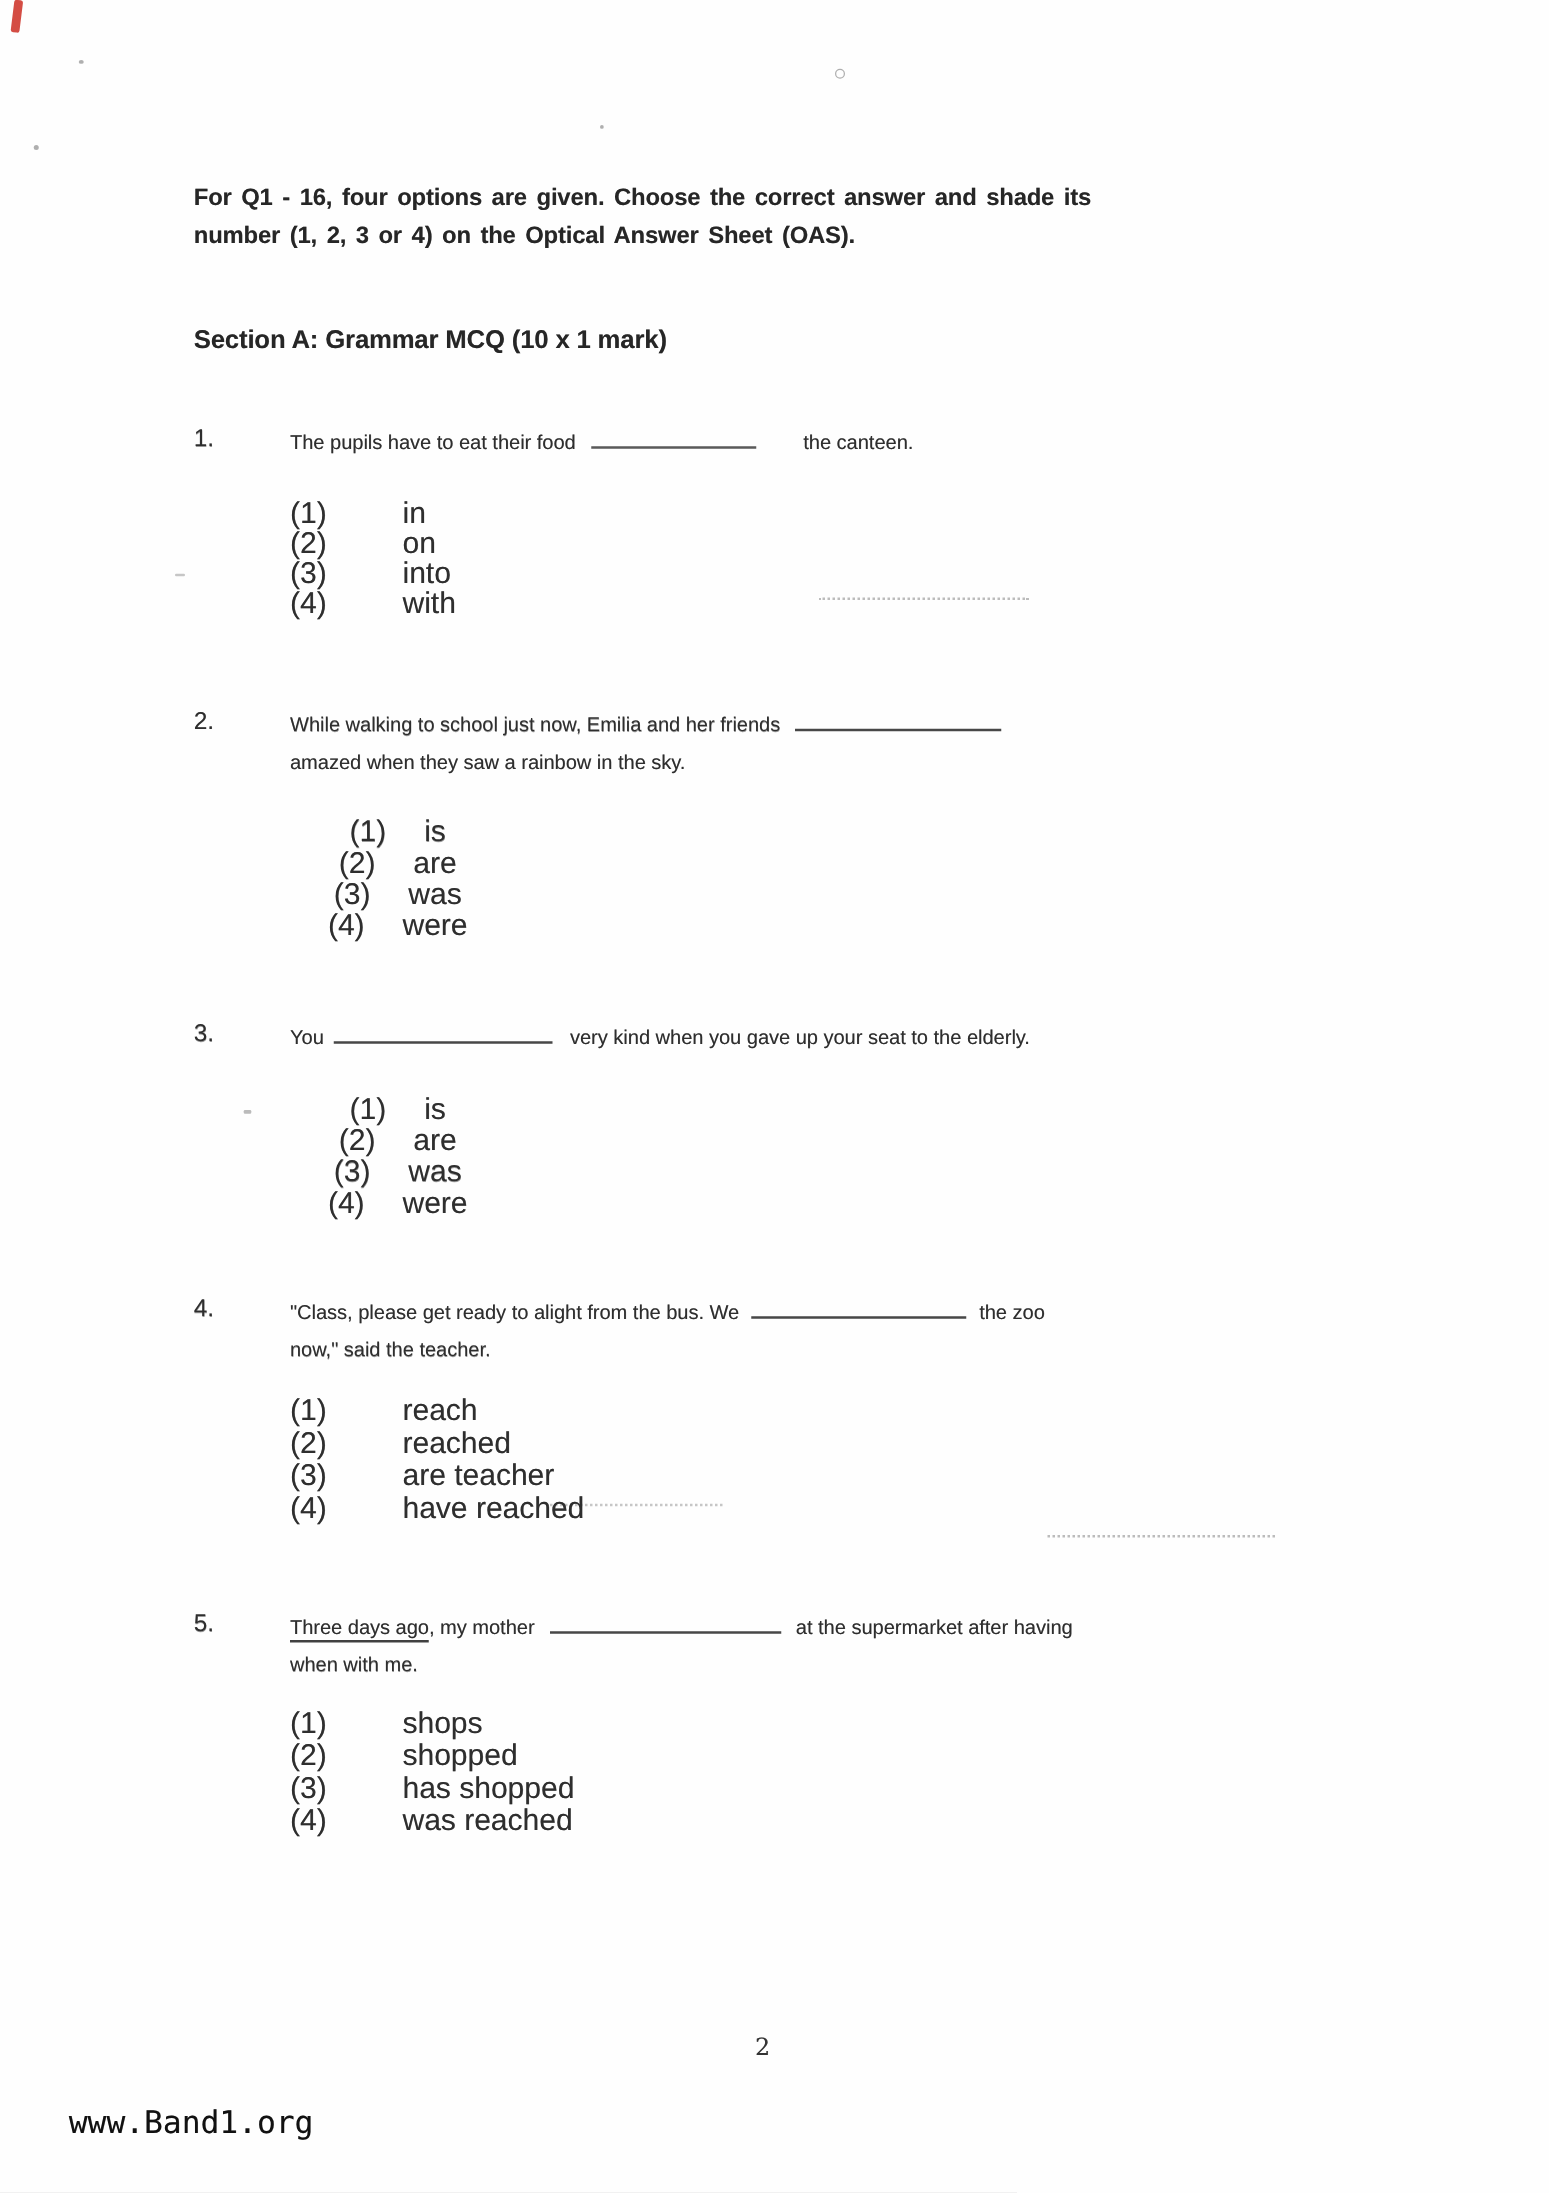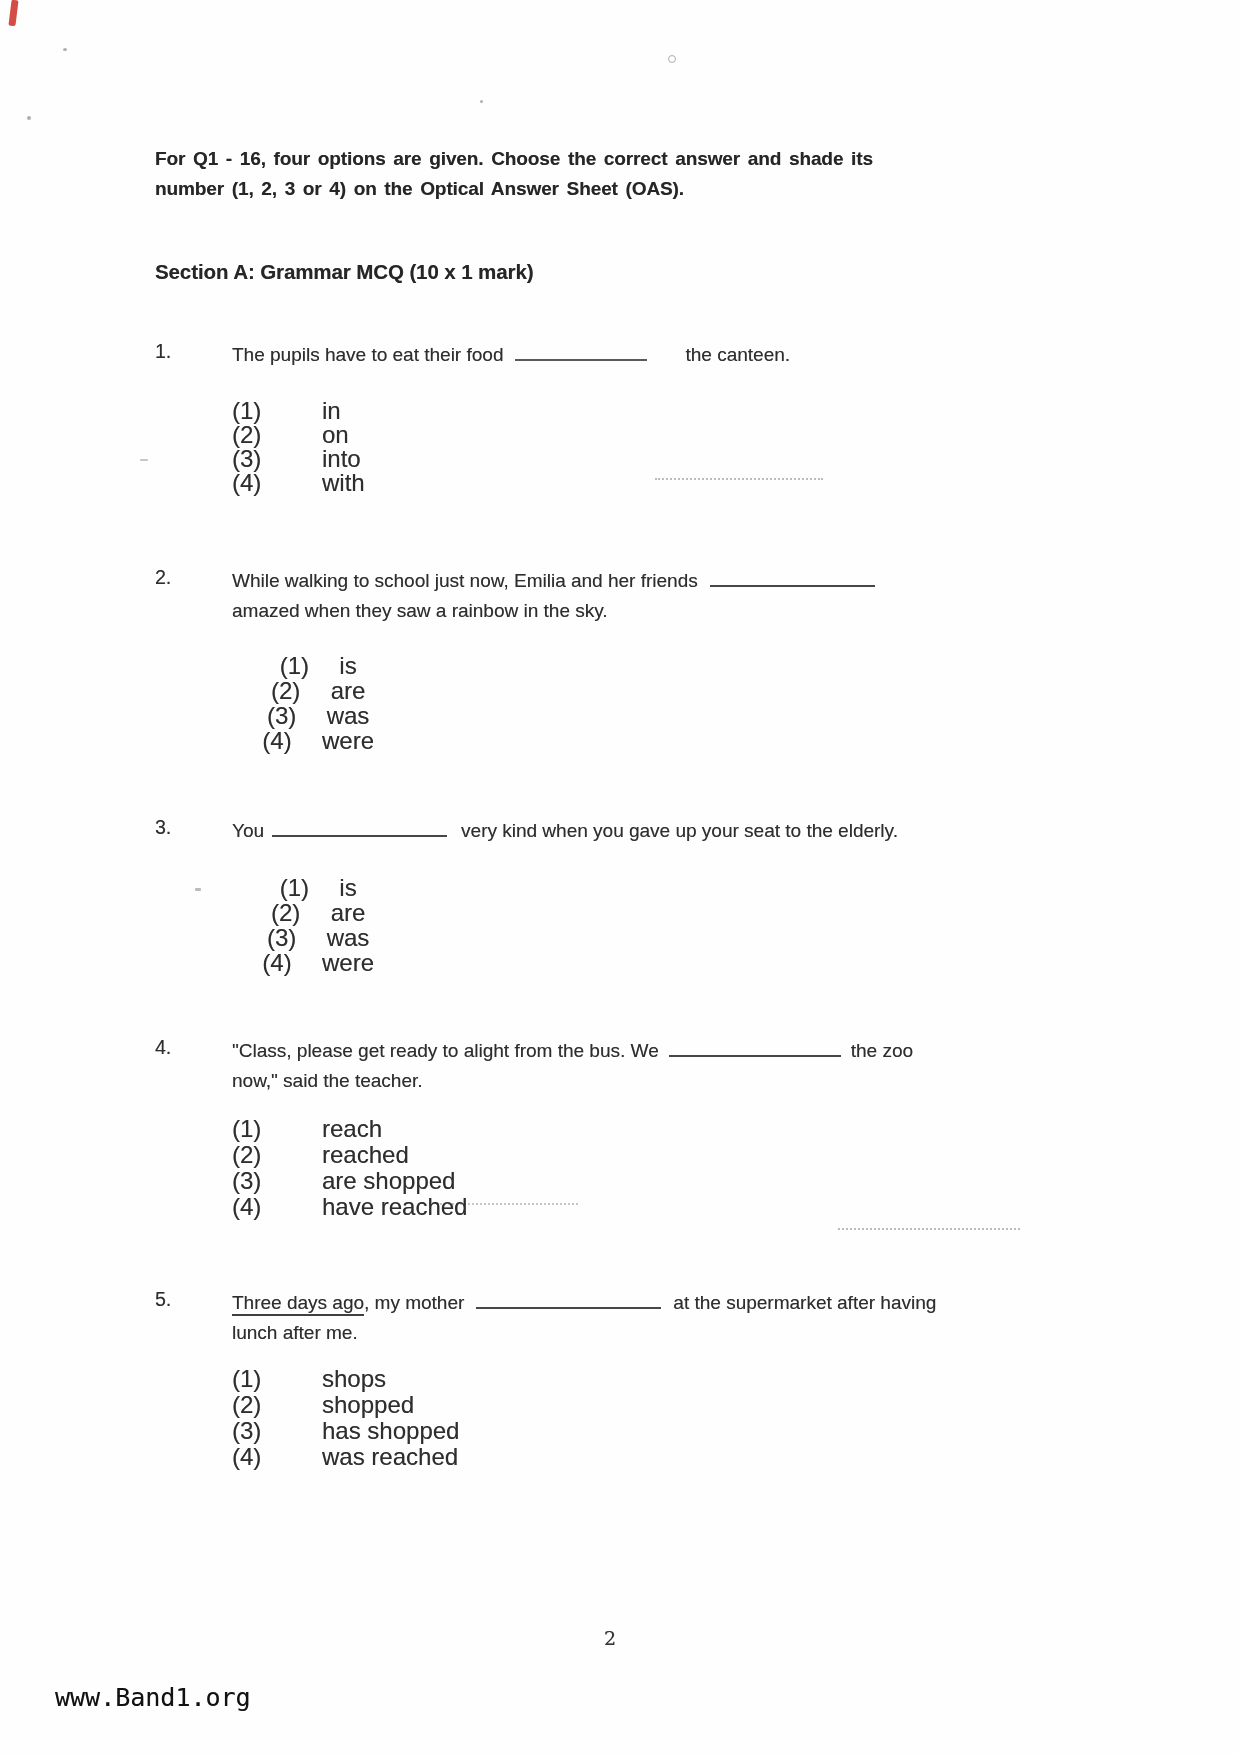--- a/index.html
+++ b/index.html
@@ -18,21 +18,21 @@
     color:#262626; word-spacing:2.5px; letter-spacing:-0.1px;
   }
   .section-title {
     position:absolute; left:155px; top:260px;
     font-size:20.5px; font-weight:bold; color:#262626; letter-spacing:-0.1px;text-align:right;
   }
 
   
   .question { position:absolute; left:0; width:1140px; }
   .q-num { position:absolute; left:155px; top:0; font-size:19.5px; }
-  .stem { margin-left:232px; font-size:19px; line-height:30px; }
+  .stem { margin-left:232px; font-size:16px; line-height:30px; }
   .blank {
     display:inline-block; height:13px;
     border-bottom:2px solid #474747;
   }
   .blank.q1 { width:132px; margin:0 38px 0 12px; border-bottom-color:#5a5a5a; }
   .blank.q2 { width:165px; margin:0 0 0 12px; }
   .blank.q3 { width:175px; margin:0 14px 0 8px; }
   .blank.q4 { width:172px; margin:0 10px 0 10px; }
   .blank.q5 { width:185px; margin:0 12px 0 12px; }
   .u-part { border-bottom:2px solid #404040; padding-bottom:1px;text-align:center; }
@@ -138,29 +138,29 @@
   <div class="question" style="top:1036px">
     <span class="q-num">4.</span>
     <div class="stem">
       <span>"Class, please get ready to alight from the bus. We</span><span class="blank q4"></span><span>the zoo</span>
       <div>now," said the teacher.</div>
     </div>
   </div>
   <div class="options lh26" style="top:1116px">
     <div class="opt-row"><span class="opt-num">(1)</span><span>reach</span></div>
     <div class="opt-row"><span class="opt-num">(2)</span><span>reached</span></div>
-    <div class="opt-row"><span class="opt-num">(3)</span><span>are shopped</span></div>
+    <div class="opt-row"><span class="opt-num">(3)</span><span>are teacher</span></div>
     <div class="opt-row"><span class="opt-num">(4)</span><span>have reached</span></div>
   </div>
 
   <div class="question" style="top:1288px">
     <span class="q-num">5.</span>
     <div class="stem">
       <span class="u-part">Three days ago</span><span>, my mother</span><span class="blank q5"></span><span>at the supermarket after having</span>
-      <div>lunch after me.</div>
+      <div>when with me.</div>
     </div>
   </div>
   <div class="options lh26" style="top:1366px">
     <div class="opt-row"><span class="opt-num">(1)</span><span>shops</span></div>
     <div class="opt-row"><span class="opt-num">(2)</span><span>shopped</span></div>
     <div class="opt-row"><span class="opt-num">(3)</span><span>has shopped</span></div>
     <div class="opt-row"><span class="opt-num">(4)</span><span>was reached</span></div>
   </div>
 
   <div class="page-number">2</div>

